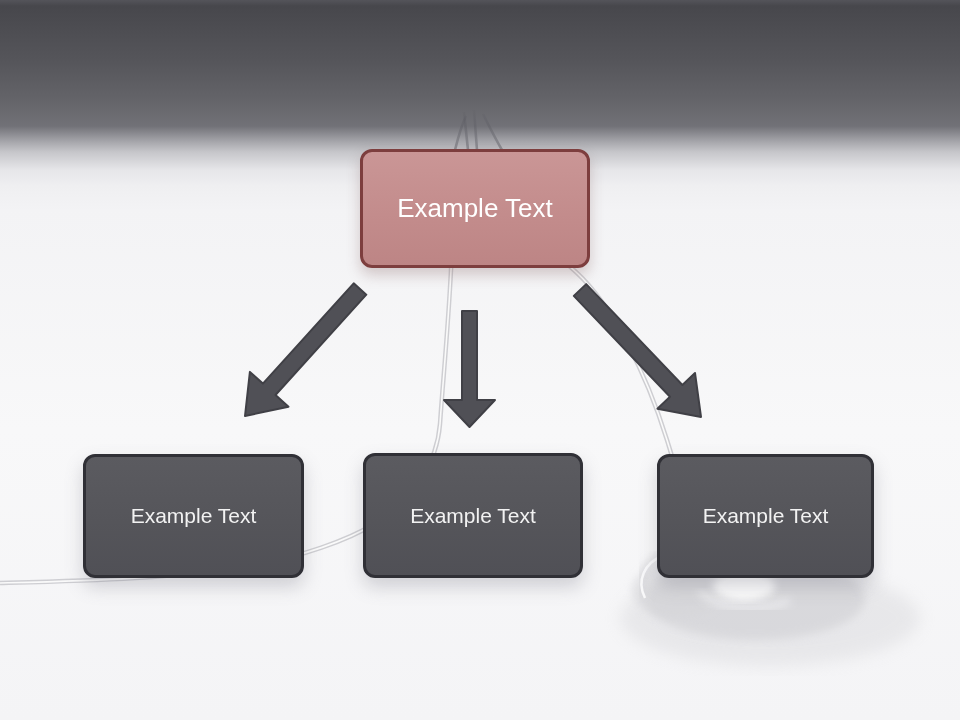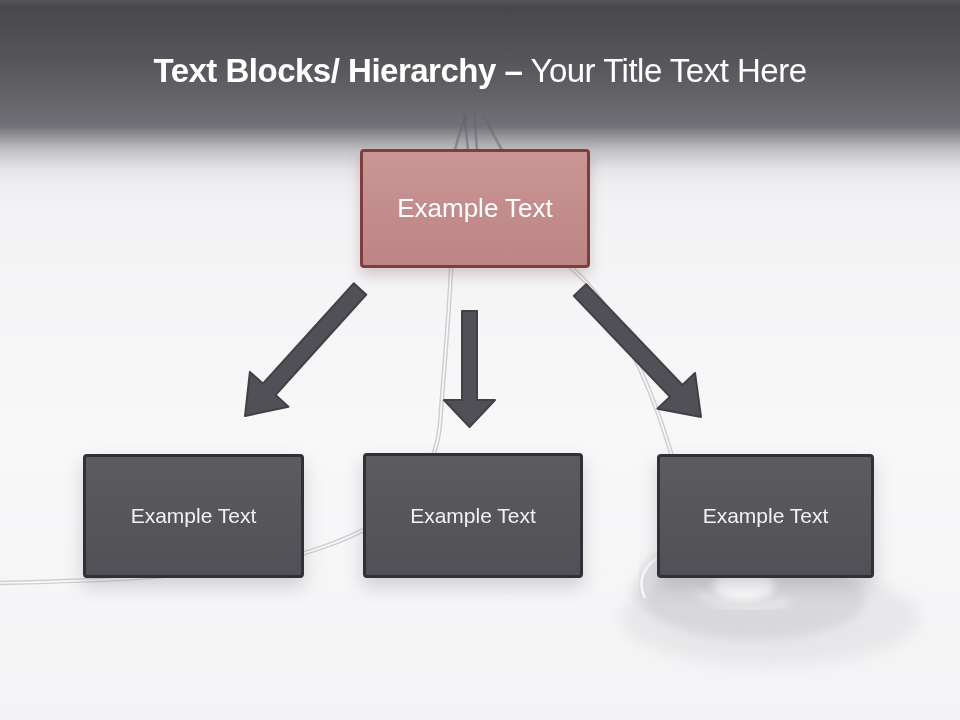--- a/index.html
+++ b/index.html
@@ -15,21 +15,21 @@
   .title{
     position:absolute;top:52px;left:0;width:100%;
     text-align:center;color:#fff;font-size:33px;letter-spacing:-0.5px;
     white-space:nowrap;
   }
   .title .b{font-weight:700;}
   
   .decor{position:absolute;left:0;top:0;width:960px;height:720px;pointer-events:none;}
   
   .node{
-    position:absolute;box-sizing:border-box;border-radius:4px;
+    position:absolute;box-sizing:border-box;border-radius:12px;
     display:flex;align-items:center;justify-content:center;
     color:#fff;text-align:center;
   }
   .node-root{
     left:360px;top:149px;width:230px;height:119px;
     background:linear-gradient(180deg,#ca9696 0%,#c38c8c 55%,#bd8585 100%);
     border:3px solid #7d3e3e;
     box-shadow:0 7px 14px rgba(120,80,80,0.28);
     font-size:26px;
   }
@@ -90,23 +90,20 @@
       <path d="M 502,150 C 495,138 489,126 483,114"></path>
     </g>
 
     <g fill="#505056" stroke="#404046" stroke-width="2" stroke-linejoin="round">
       <polygon points="353.7,283.3 262.9,383.6 249.9,371.9 245,416 288.5,406.7 275.5,395.0 366.3,294.7"></polygon>
       <polygon points="462,311 477,311 477,400 495,400 469.5,427 444,400 462,400"></polygon>
       <polygon points="586.2,284.1 682.4,385.0 695.0,373.0 701,417 657.4,408.8 670.0,396.8 573.8,295.9"></polygon>
     </g>
   </svg>
 
-  <div class="title">
-    <span class="b">Text Blocks/ Hierarchy –</span><span> Your Title Text Here</span>
-  </div>
 
   <div class="node node-root">
     <span>Example Text</span>
   </div>
 
   <div class="node node-child node-child-1">
     <span>Example Text</span>
   </div>
   <div class="node node-child node-child-2">
     <span>Example Text</span>

